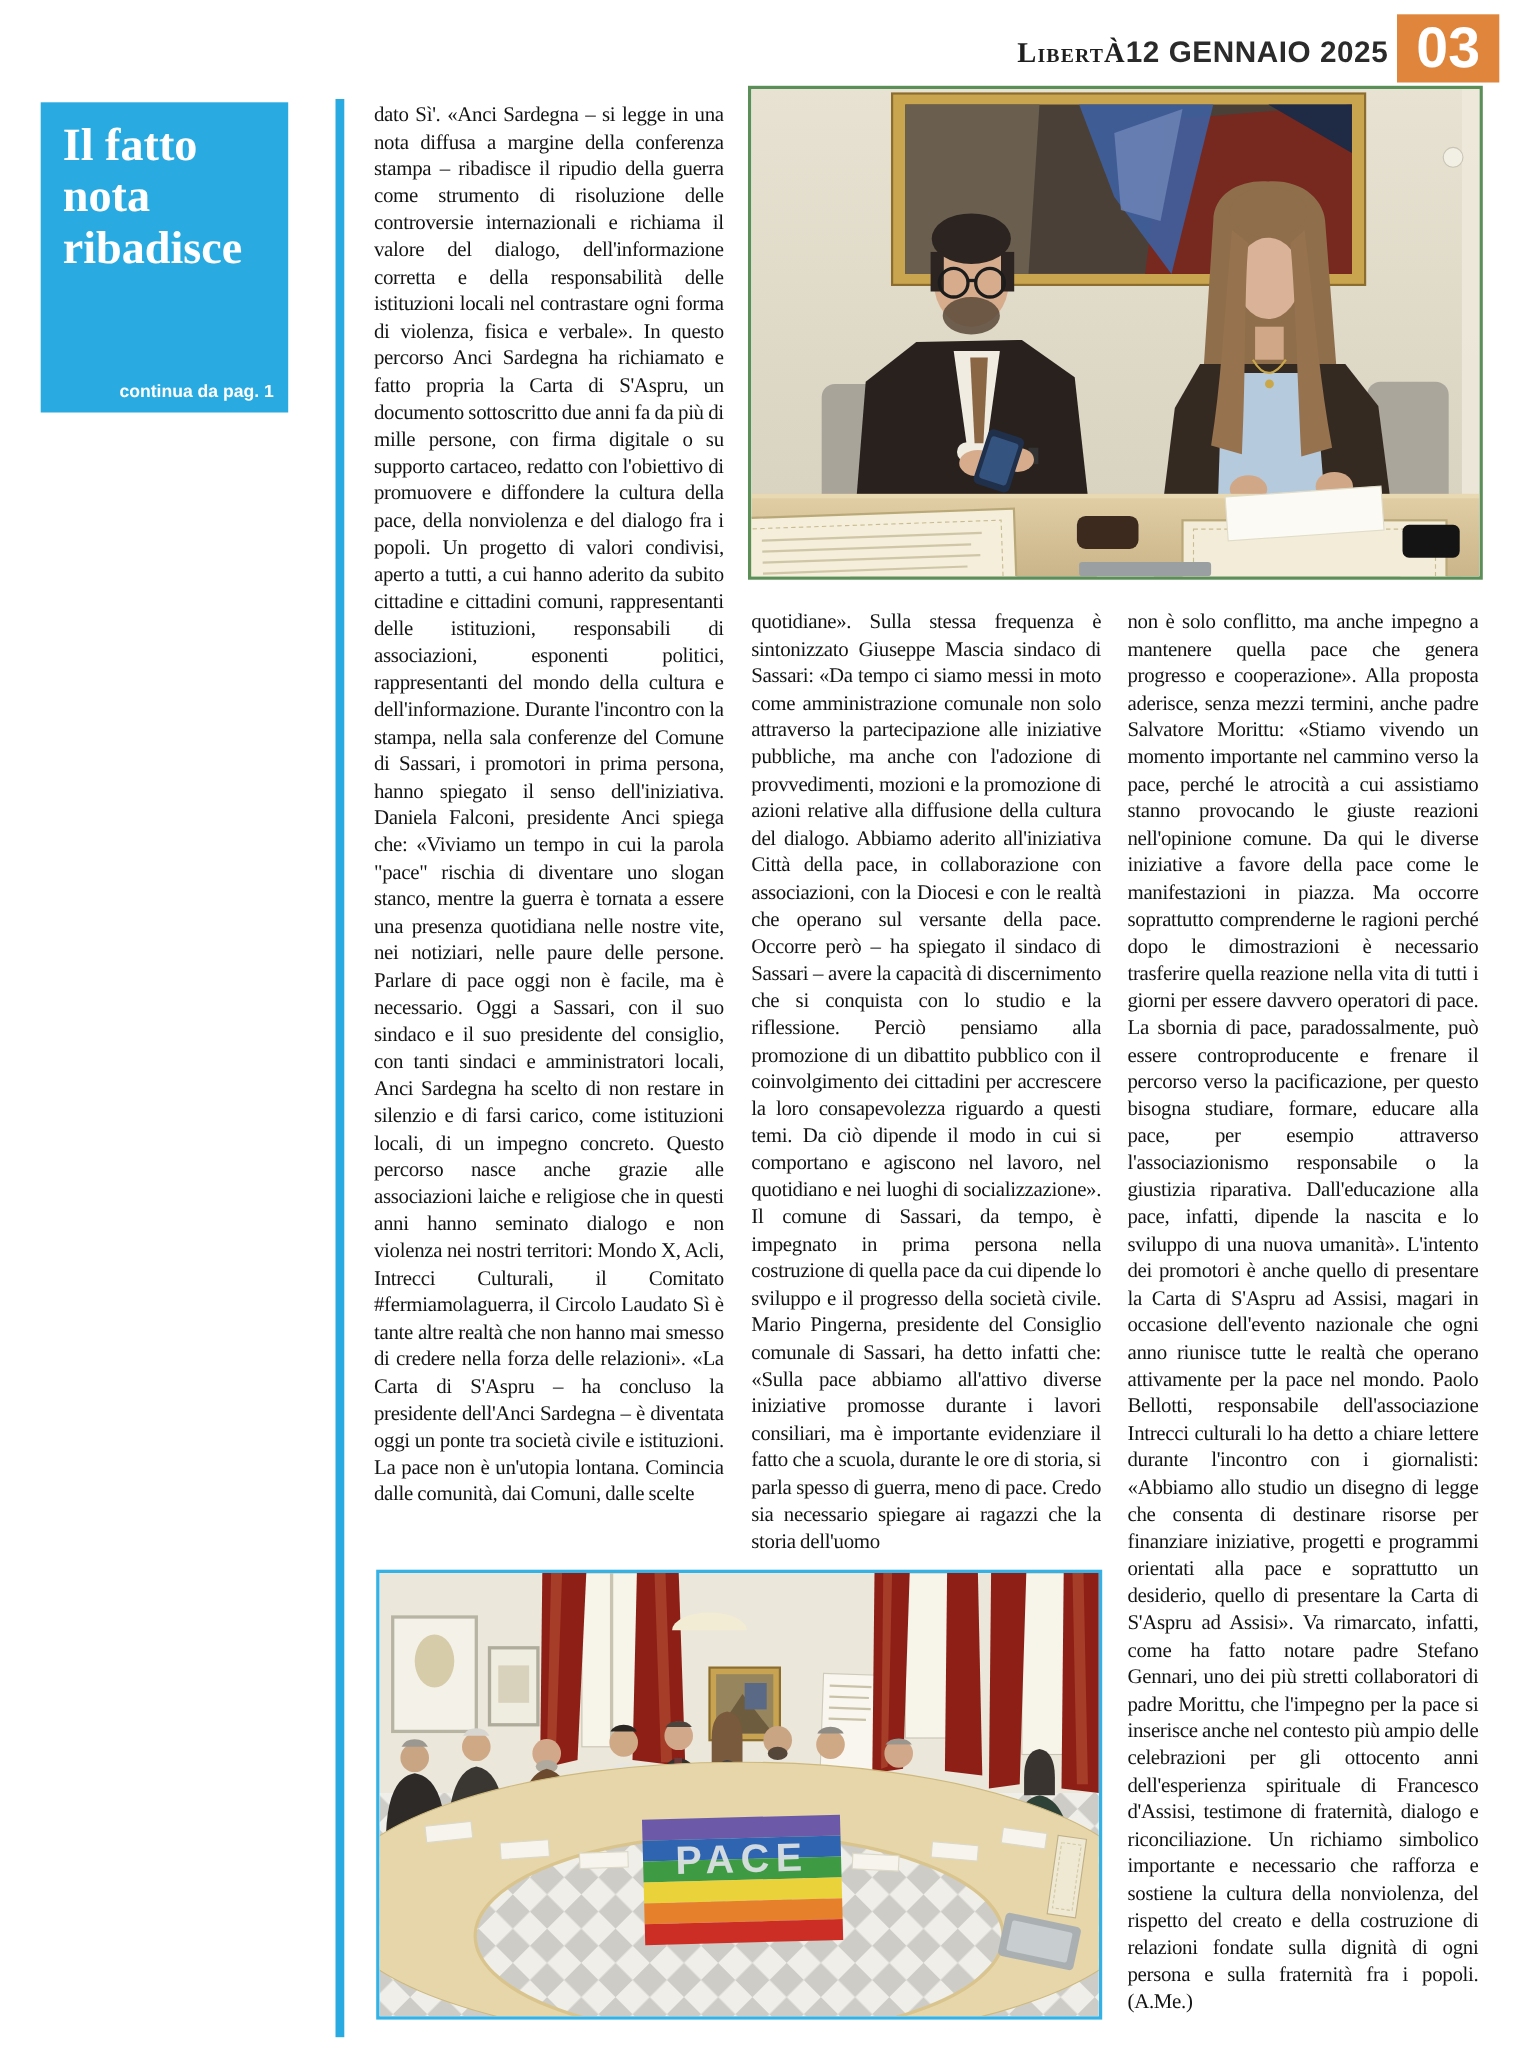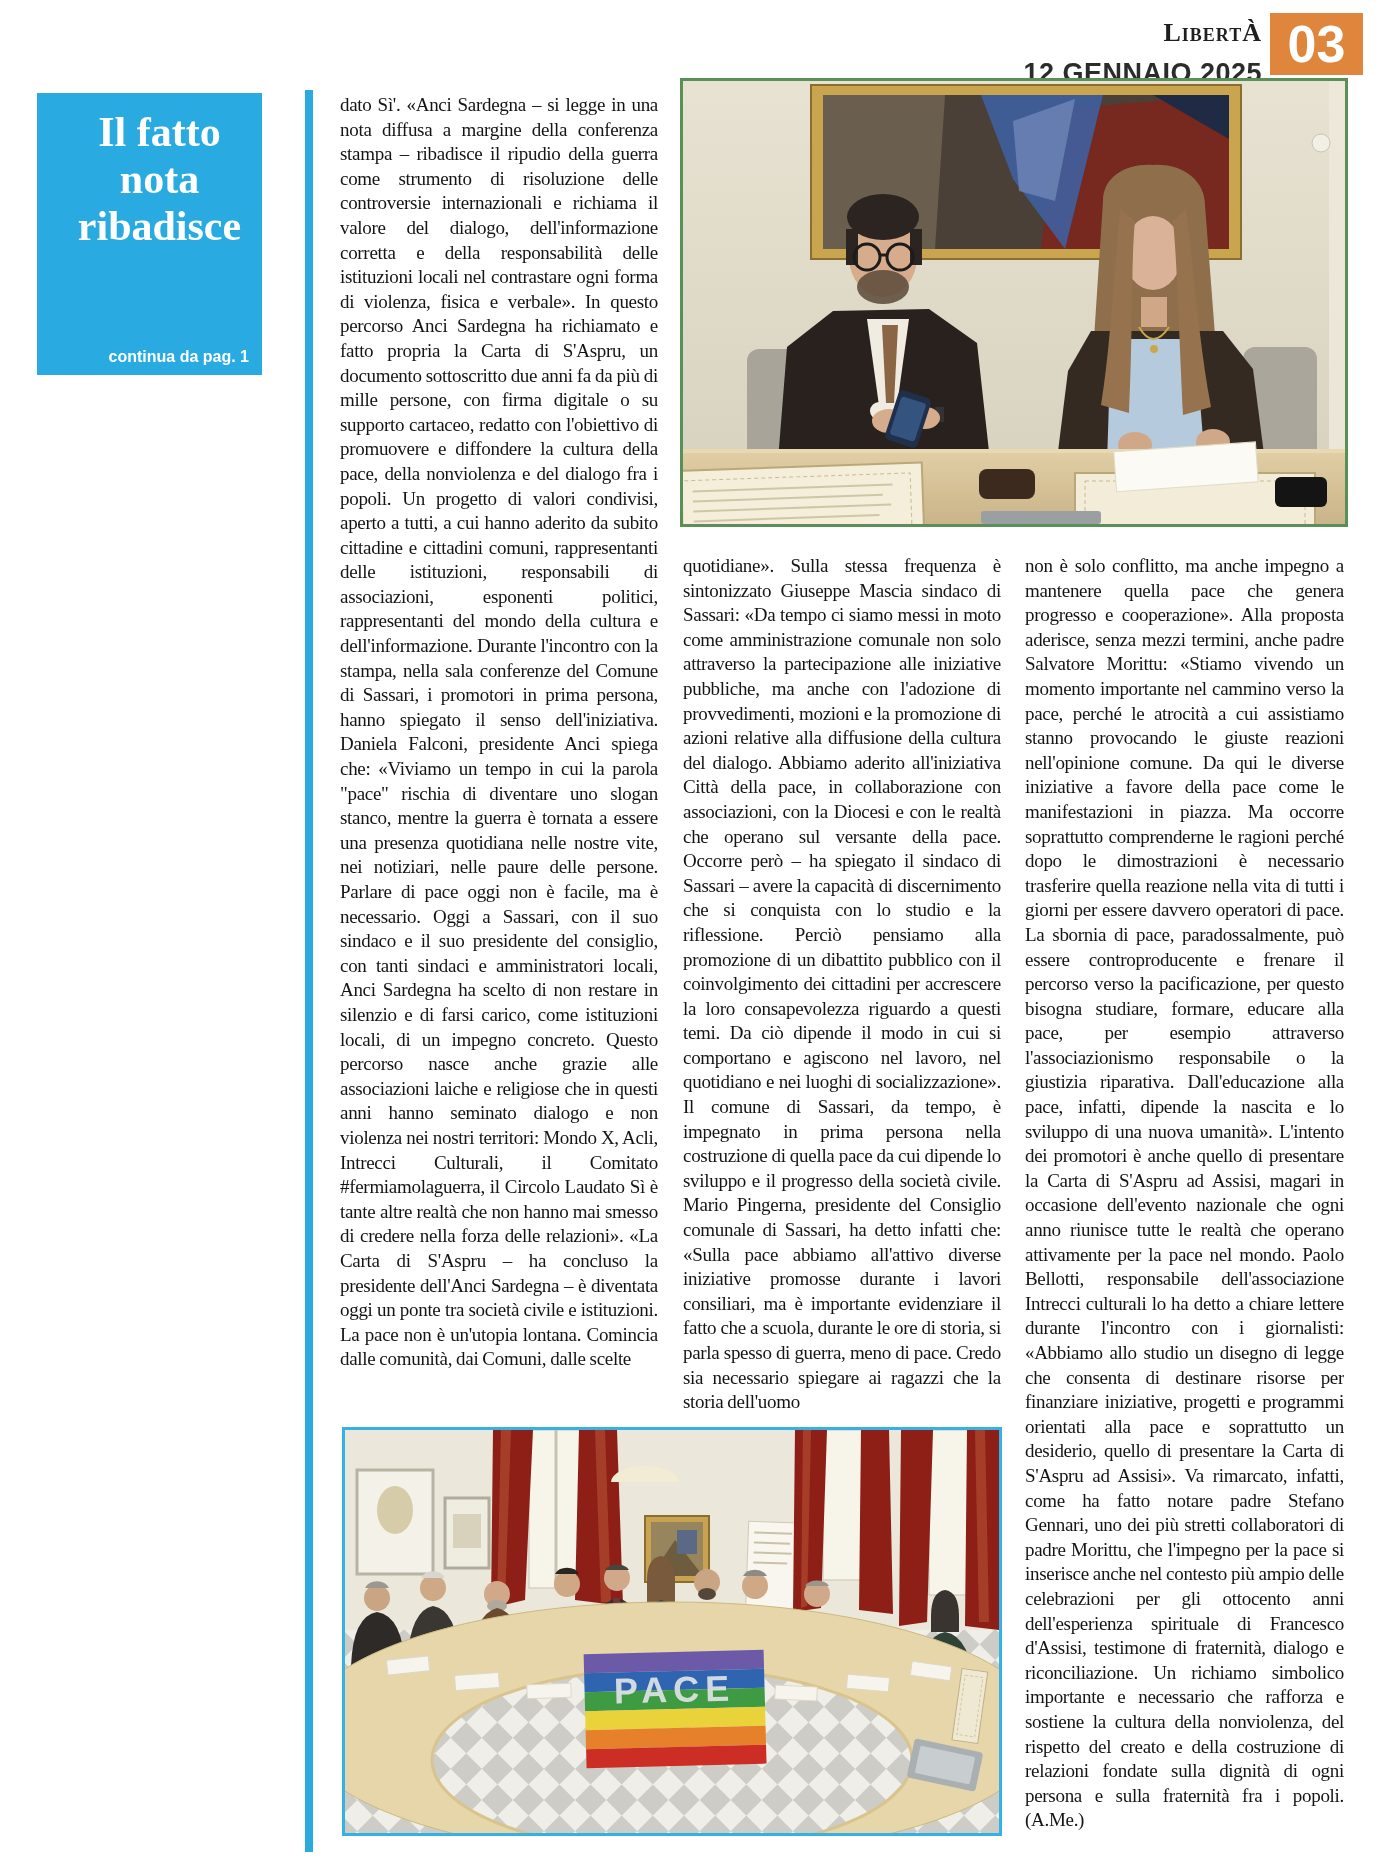--- a/index.html
+++ b/index.html
@@ -1,34 +1,34 @@
 <!DOCTYPE html>
 <html lang="it"><head>
 <meta charset="utf-8">
 <style>
   html,body{margin:0;padding:0;background:#ffffff;}
   .page{position:relative;width:1383px;height:1871px;background:#ffffff;overflow:hidden;
         font-family:"Liberation Serif",serif;color:#141414;}
 
   
-  .header-right{position:absolute;top:20px;right:121px;display:flex;flex-direction:column;
+  .header-right{position:absolute;top:20px;right:121px;display:flex;flex-direction:row;
                 align-items:flex-end;line-height:1;}
   .masthead{font-family:"Liberation Serif",serif;font-weight:700;color:#1f1f1f;letter-spacing:1px;}
   .mast-big{font-size:26px;}
   .mast-small{font-size:18px;}
   .header-date{margin-top:14px;font-family:"Liberation Sans",sans-serif;font-weight:700;
                font-size:27px;color:#2b2b2b;letter-spacing:0.5px;}
   .pagenum-box{position:absolute;top:13px;left:1270px;width:93px;height:62px;
                display:flex;align-items:center;justify-content:center;
                font-family:Liberation Sans, sans-serif;font-weight:700;font-size:52px;color:#fff;}
 
   
   .sidebar-box{position:absolute;left:37px;top:93px;width:225px;height:282px;color:#fff;}
   .sidebar-title{padding:16px 0 0 20px;font-family:"Liberation Serif",serif;font-weight:700;
-                 font-size:42px;line-height:47px;text-align:center;}
+                 font-size:42px;line-height:47px;}
   .sidebar-continuation{position:absolute;right:13px;bottom:9px;
                  font-family:"Liberation Sans",sans-serif;font-weight:700;font-size:16px;}
   .vrule{position:absolute;left:305px;top:90px;width:8px;height:1762px;}
 
   
   .col{position:absolute;text-align:justify;font-size:19px;line-height:24.6px;
        letter-spacing:-0.3px;word-spacing:-0.5px;overflow:hidden;
        hyphens:auto;margin-top:14px;-webkit-hyphens:auto;}
   #col1{left:340px;top:79px;width:318px;height:1316px;}
   #col2{left:683px;top:540px;width:318px;height:856px;}

